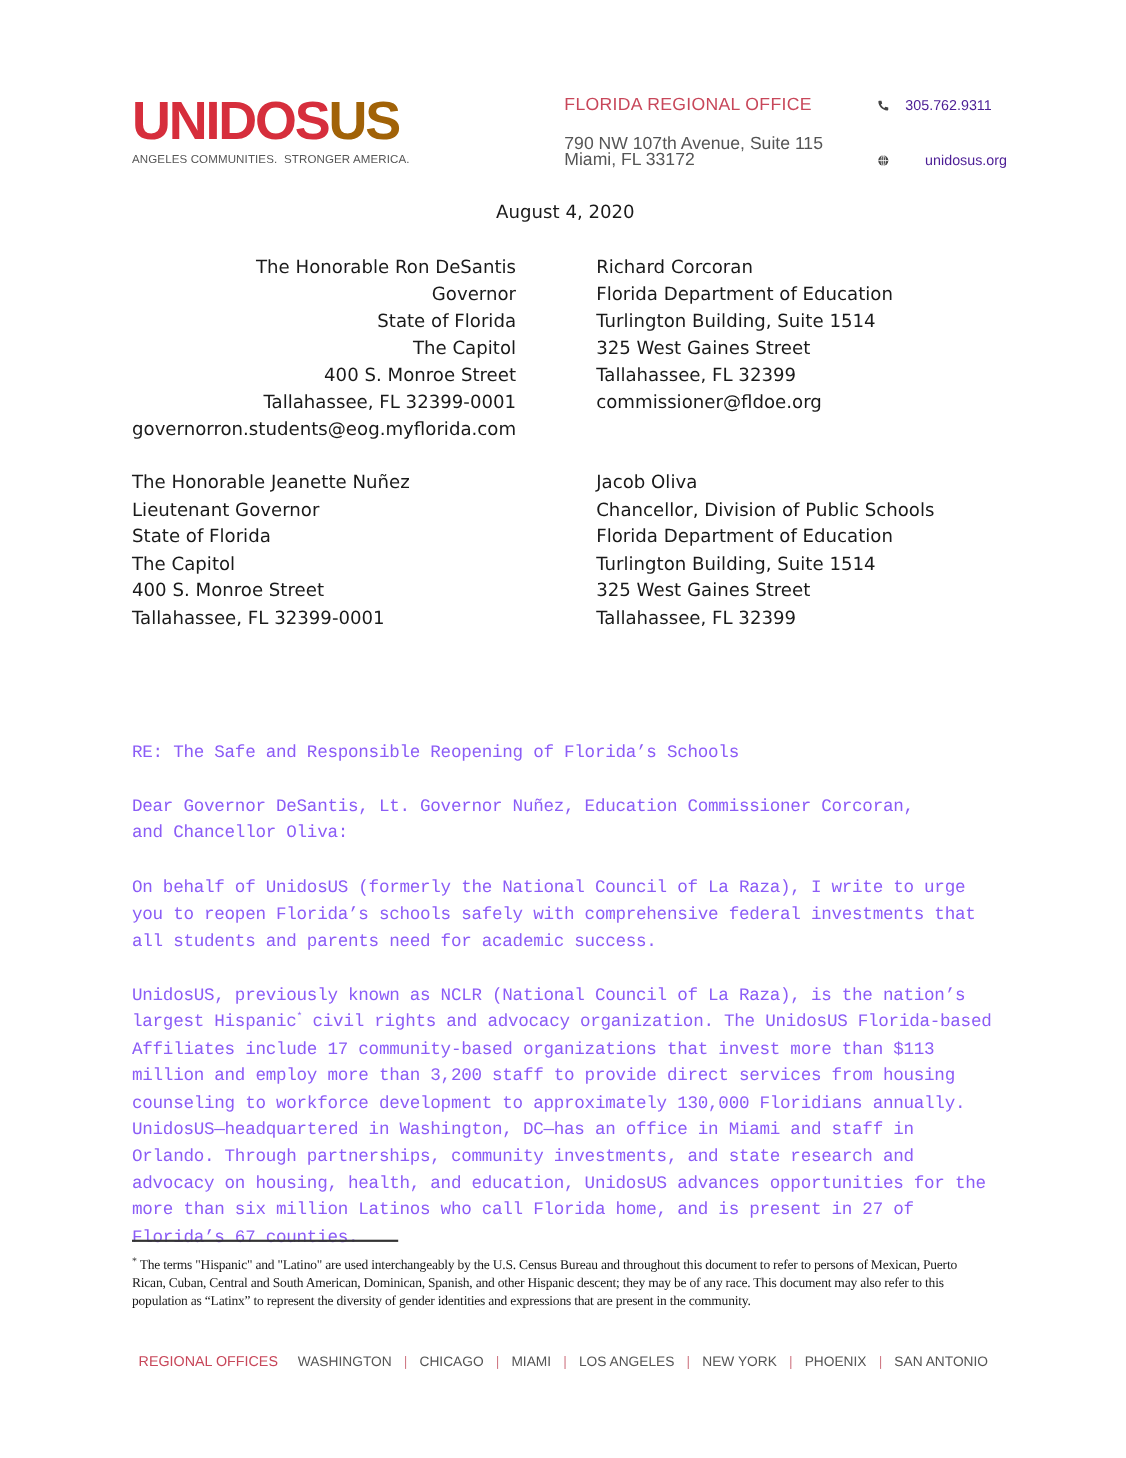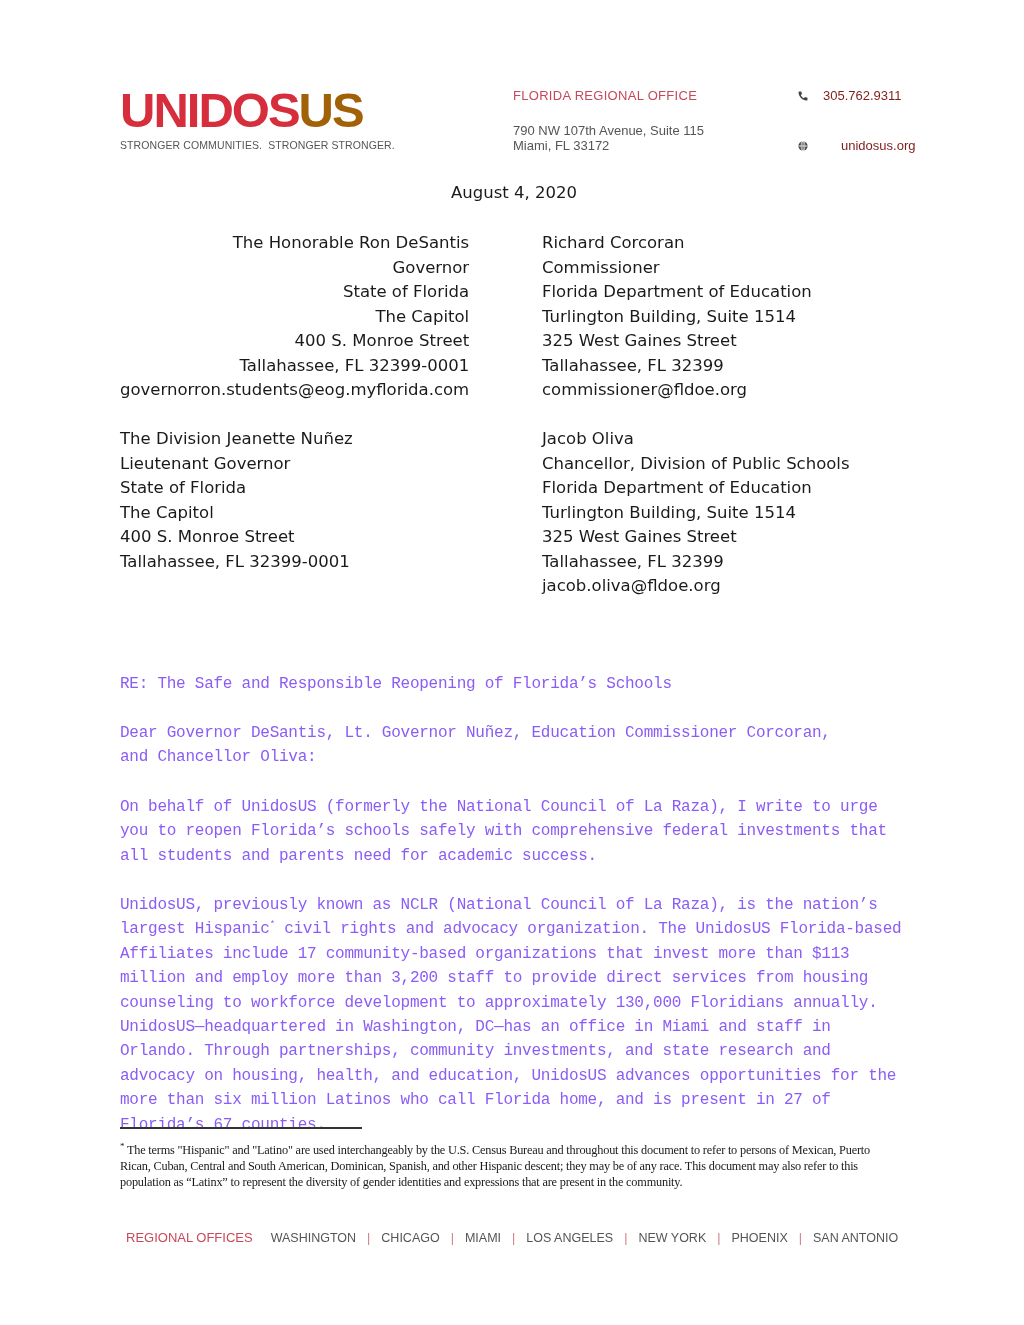--- a/index.html
+++ b/index.html
@@ -3,43 +3,43 @@
 <meta charset="utf-8">
 <style>
   html, body { margin: 0; padding: 0; background: #ffffff; }
   body { width: 1024px; height: 1325px; position: relative; overflow: hidden; color: #1a1a1a; }
   .abs { position: absolute; }
   .logo { left: 120px; top: 86px; width: 262px; height: 70px; }
   .logo-word { position: absolute; left: 0; top: 0; font-family: "Liberation Sans", sans-serif; font-weight: 700; font-size: 49px; letter-spacing: -2px; line-height: 48px; white-space: nowrap; }
   .logo-red { color: #d62e3c; }
   .logo-gray { color: #a16207; }
   .logo-tag { position: absolute; left: 0; top: 53px; font-family: "Liberation Sans", sans-serif; font-size: 10.5px; color: #555; letter-spacing: 0.1px; white-space: nowrap; }
-  .office { font-family: "Liberation Sans", sans-serif; font-size: 13px; color: #555; line-height: 15px; }
+  .office { font-family: "Liberation Sans", sans-serif; font-size: 16px; color: #555; line-height: 15px; }
   .office-title { color: #c8475a; letter-spacing: 0.3px; }
-  .contact { font-family: "Liberation Sans", sans-serif; font-size: 13px; color: #7f1d1d; display: flex; align-items: center; }
+  .contact { font-family: "Liberation Sans", sans-serif; font-size: 13px; color: #4c1d95; display: flex; align-items: center; }
   .contact .ico { width: 12px; height: 12px; margin-right: 14px; display: inline-block; }
   .letter { font-family: "DejaVu Sans", sans-serif; font-size: 16.5px; line-height: 24.5px; color: #1a1a1a; }
   .addr div { white-space: nowrap; }
   .para { font-family: Liberation Mono, monospace; font-size: 16px; line-height: 24.4px; color: #8b5cf6; width: 790px; letter-spacing: -0.25px; }
   .para p { margin: 0; }
   sup { font-size: 9px; line-height: 0; }
   .fn-rule { left: 120px; top: 1127px; width: 242px; height: 1.5px; background: #333; }
   .footnote { left: 120px; top: 1142px; width: 770px; font-family: "Liberation Serif", serif; font-size: 12.3px; line-height: 16px; color: #1a1a1a; letter-spacing: -0.2px; }
   .footer { left: 126px; top: 1230px; font-family: "Liberation Sans", sans-serif; font-size: 12.5px; color: #555; display: flex; align-items: center; white-space: nowrap; }
   .footer .lead { color: #c8475a; margin-right: 18px; font-size: 13px; }
   .footer .sep { color: #d07a86; margin: 0 11px; }
 </style>
 </head>
 <body>
 
 <div class="abs logo">
   <div class="logo-word">
     <span class="logo-red">UNIDOS</span><span class="logo-gray">US</span>
   </div>
-  <div class="logo-tag" style="white-space:pre;">STRONGER COMMUNITIES.  STRONGER STRONGER.</div>
+  <div class="logo-tag" style="white-space:pre;">ANGELES COMMUNITIES.  STRONGER AMERICA.</div>
 </div>
 
 <div class="abs office" style="left:513px; top:88px;">
   <div class="office-title">FLORIDA REGIONAL OFFICE</div>
   <div style="height:20px;"></div>
   <div>790 NW 107th Avenue, Suite 115</div>
   <div>Miami, FL 33172</div>
 </div>
 
 <div class="abs contact" style="left:797px; top:88px;">
@@ -69,45 +69,43 @@
   <div>Governor</div>
   <div>State of Florida</div>
   <div>The Capitol</div>
   <div>400 S. Monroe Street</div>
   <div>Tallahassee, FL 32399-0001</div>
   <div>governorron.students@eog.myflorida.com</div>
 </div>
 
 <div class="abs letter addr" style="left:542px; top:231px;">
   <div>Richard Corcoran</div>
-  <div>Commissioner</div>
   <div>Florida Department of Education</div>
   <div>Turlington Building, Suite 1514</div>
   <div>325 West Gaines Street</div>
   <div>Tallahassee, FL 32399</div>
   <div>commissioner@fldoe.org</div>
 </div>
 
 <div class="abs letter addr" style="left:120px; top:427px;">
-  <div>The Division Jeanette Nuñez</div>
+  <div>The Honorable Jeanette Nuñez</div>
   <div>Lieutenant Governor</div>
   <div>State of Florida</div>
   <div>The Capitol</div>
   <div>400 S. Monroe Street</div>
   <div>Tallahassee, FL 32399-0001</div>
 </div>
 
 <div class="abs letter addr" style="left:542px; top:427px;">
   <div>Jacob Oliva</div>
   <div>Chancellor, Division of Public Schools</div>
   <div>Florida Department of Education</div>
   <div>Turlington Building, Suite 1514</div>
   <div>325 West Gaines Street</div>
   <div>Tallahassee, FL 32399</div>
-  <div>jacob.oliva@fldoe.org</div>
 </div>
 
 <div class="abs para" style="left:120px; top:672px;">RE: The Safe and Responsible Reopening of Florida’s Schools</div>
 <div class="abs para" style="left:120px; top:721px; width:730px;">Dear Governor DeSantis, Lt. Governor Nuñez, Education Commissioner Corcoran, and Chancellor Oliva:</div>
 
 <div class="abs para" style="left:120px; top:795px; width:790px;">On behalf of UnidosUS (formerly the National Council of La Raza), I write to urge you to reopen Florida’s schools safely with comprehensive federal investments that all students and parents need for academic success.</div>
 
 <div class="abs para" style="left:120px; top:893px; width:790px;">
   <p><span>UnidosUS, previously known as NCLR (National Council of La Raza), is the nation’s largest Hispanic</span><sup>*</sup><span> civil rights and advocacy organization. The UnidosUS Florida-based Affiliates include 17 community-based organizations that invest more than $113 million and employ more than 3,200 staff to provide direct services from housing counseling to workforce development to approximately 130,000 Floridians annually. UnidosUS—headquartered in Washington, DC—has an office in Miami and staff in Orlando. Through partnerships, community investments, and state research and advocacy on housing, health, and education, UnidosUS advances opportunities for the more than six million Latinos who call Florida home, and is present in 27 of Florida’s 67 counties.</span></p>
 </div>

